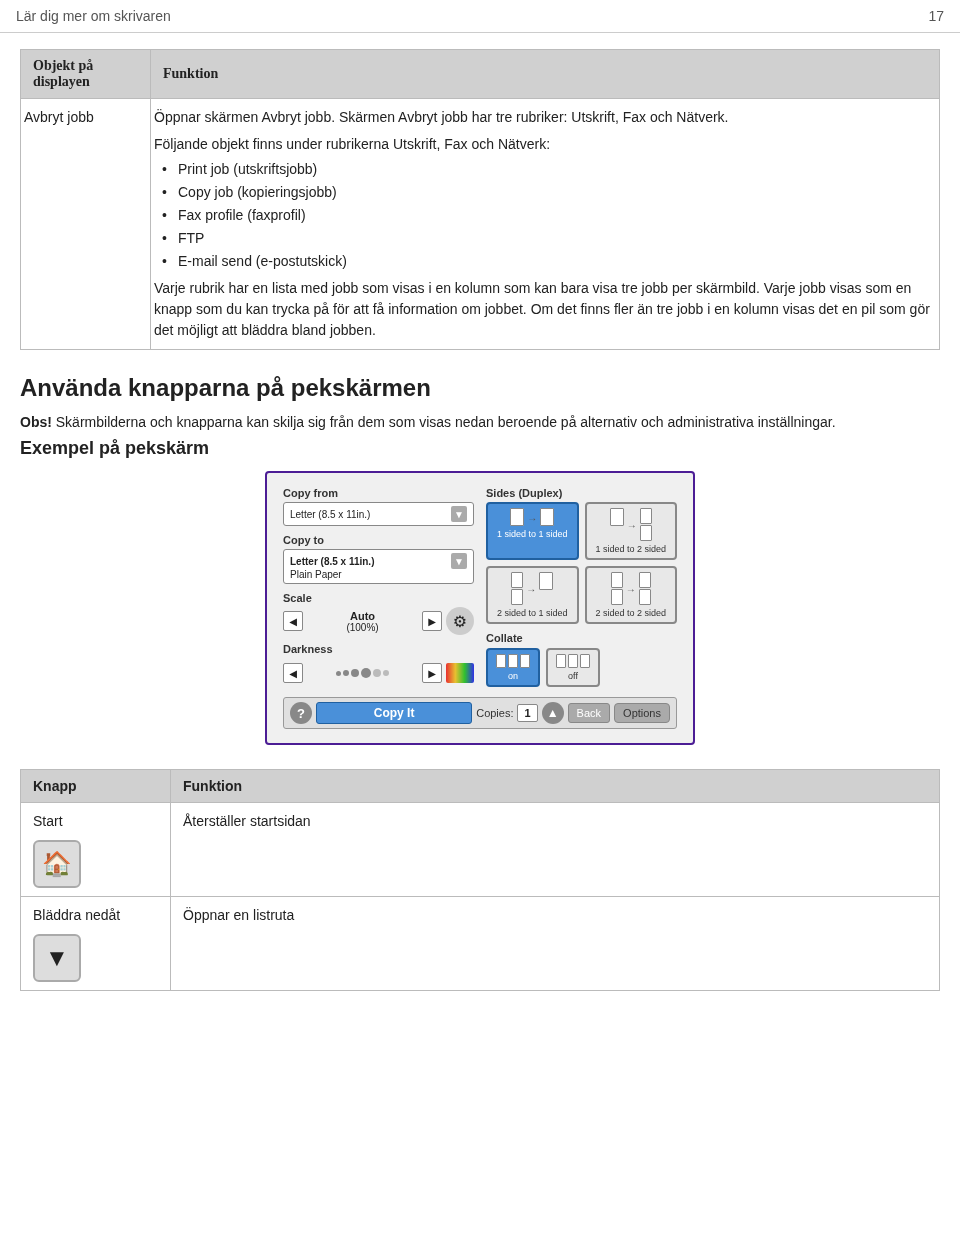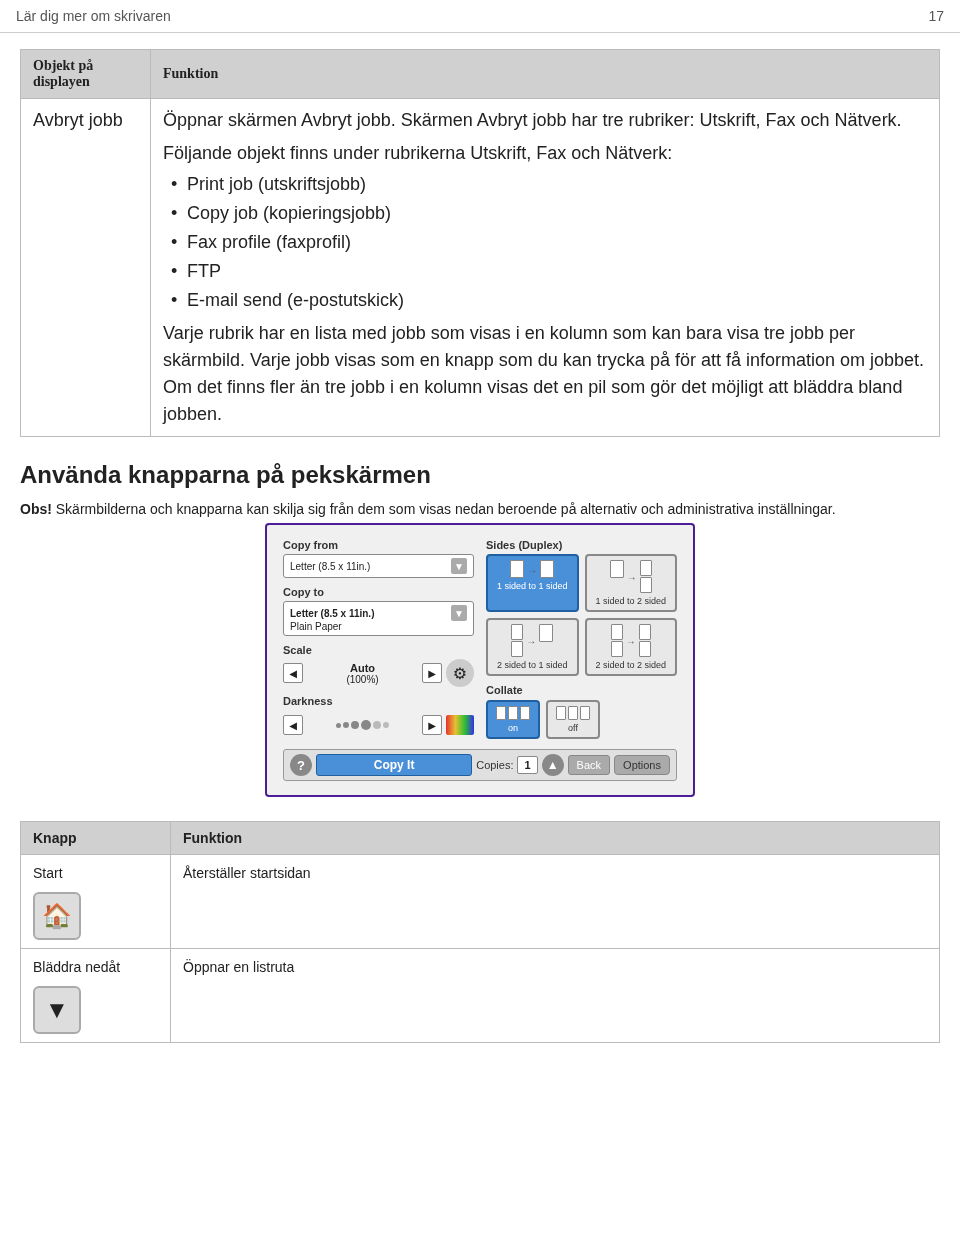--- a/index.html
+++ b/index.html
@@ -45,23 +45,23 @@
       background: #d0d0d0;
       text-align: left;
       padding: 8px 12px;
       font-weight: bold;
       border: 1px solid #bbb;
       font-size: 14px;
       font-family: Liberation Serif, serif;
     }
     .info-table td {
       vertical-align: top;
-      padding: 8px 12px;
+      padding: 8px 3px;
       border: 1px solid #bbb;
-      font-size: 18px;
+      font-size: 14px;
       line-height: 1.5;
     }
     .info-table td.obj-col {
       width: 130px;
       font-weight: normal;
     }
     .info-table td.func-col {
       width: auto;
     }
 
@@ -452,20 +452,21 @@
       </tr>
     </tbody>
   </table>
 
   <h2 class="section-heading">Använda knapparna på pekskärmen</h2>
   <p class="obs-text">
     <span class="obs-label">Obs!</span>
     <span>Skärmbilderna och knapparna kan skilja sig från dem som visas nedan beroende på alternativ och administrativa inställningar.</span>
   </p>
 
+  <h3 class="sub-heading">Exempel på pekskärm</h3>
 
   <div class="screen-mockup">
     <div class="screen-row">
 
       <div class="screen-left">
 
         <div class="screen-section-label">Copy from</div>
         <div class="screen-dropdown">
           <span style="font-size:10px;">Letter (8.5 x 11in.)</span>
           <div class="screen-dropdown-arrow">▼</div>

